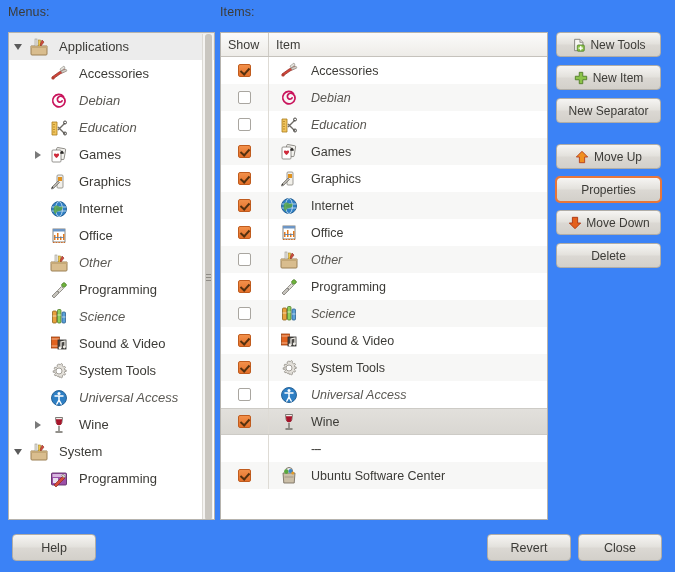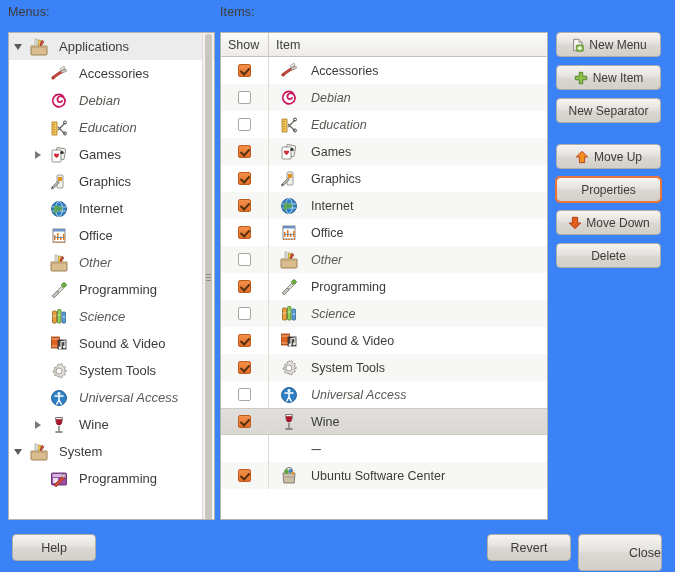--- a/index.html
+++ b/index.html
@@ -227,21 +227,21 @@
     width: 84px; height: 27px;
   }
   #revert-button {
     position: absolute;
     left: 487px; top: 534px;
     width: 84px; height: 27px;
   }
   #close-button {
     position: absolute;
     left: 578px; top: 534px;
-    width: 84px; height: 37px; justify-content: flex-end;
+    width: 84px; height: 27px;
   }
   .btn-bottom {
     display: flex; align-items: center; justify-content: center;
     font-size: 12.5px;
     color: #3c3b37;
     background: linear-gradient(to bottom, #f6f5f3 0%, #e3e1dc 48%, #dbd8d3 52%, #d3d0ca 100%);
     border: 1px solid #b0ada7;
     border-radius: 4px;
     box-sizing: border-box;
     cursor: default;
@@ -758,21 +758,21 @@
   <div id="side-buttons">
       <div class="btn">
         <span class="btn-icon">
           <svg width="14" height="14" viewBox="0 0 16 16">
             <path d="M3 1.5h6l3.5 3.5v9.5H3z" fill="#f7f6f2" stroke="#7c7a74" stroke-width="1"></path>
             <path d="M9 1.5V5h3.5" fill="#dcd9d2" stroke="#7c7a74" stroke-width=".8"></path>
             <rect x="6" y="8" width="8" height="7" rx="1" fill="#8cc34a" stroke="#4e7a26" stroke-width=".9"></rect>
             <path d="M10 9.5v4M8 11.5h4" stroke="#ffffff" stroke-width="1.5" stroke-linecap="round"></path>
           </svg>
         </span>
-        <span>New Menu</span>
+        <span>New Tools</span>
       </div>
       <div class="btn">
         <span class="btn-icon">
           <svg width="14" height="14" viewBox="0 0 16 16">
             <path d="M6 1.5h4V6h4.5v4H10v4.5H6V10H1.5V6H6z" fill="#8cc34a" stroke="#4e7a26" stroke-width="1" stroke-linejoin="round"></path>
           </svg>
         </span>
         <span>New Item</span>
       </div>
       <div class="btn">

